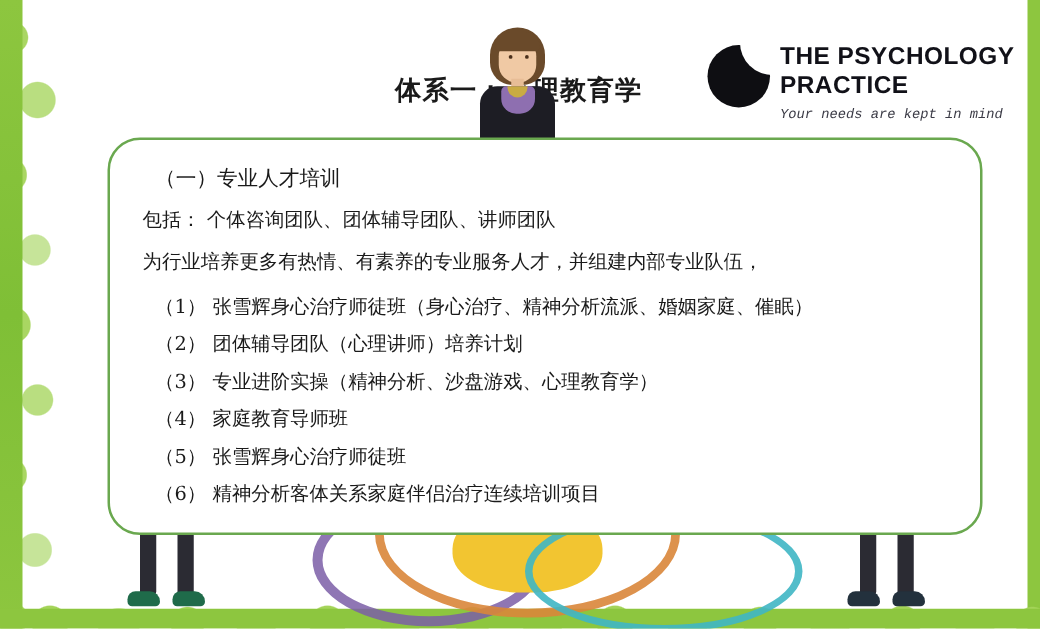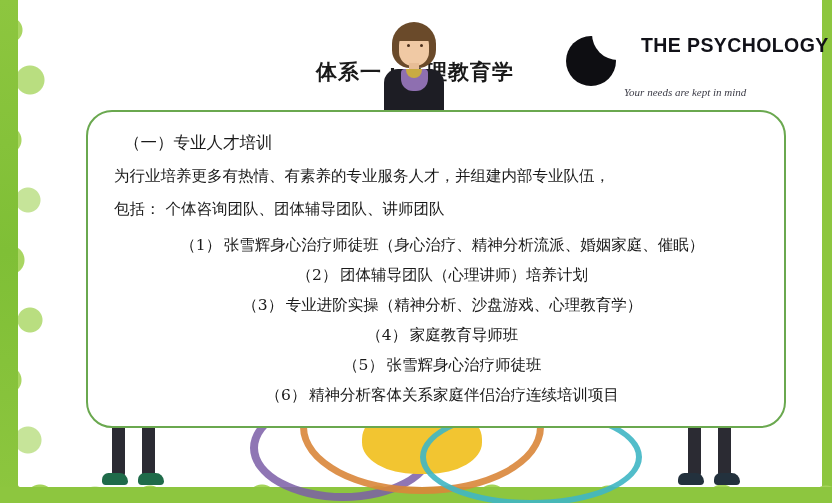--- a/index.html
+++ b/index.html
@@ -188,33 +188,33 @@
   .logo-mark {
     position: absolute; left: 0; top: 4px; width: 50px; height: 50px;
     background: #0e0e12; border-radius: 50%;
   }
   .logo-mark:after {
     content: ""; position: absolute; right: -2px; top: -2px;
     width: 26px; height: 26px; background: #ffffff;
     border-radius: 0 0 0 26px;
   }
   .logo-text {
-    position: absolute; left: 75px; top: 2px; width: 190px;
+    position: absolute; left: 58px; top: 2px; width: 190px;
   }
   .logo-line {
     font-family: "Liberation Sans", sans-serif;
     font-weight: bold;
     font-size: 19.5px;
     letter-spacing: .4px;
     color: #111118;
     line-height: 23px;
   }
   .logo-tag {
     position: absolute; left: 58px; top: 54px;
-    font-family: Liberation Serif, serif;
+    font-family: Liberation Mono, monospace;
     font-style: italic;
     font-size: 11px;
     color: #3b3b46;
   }
   
   .content-card {
     position: absolute;
     left: 86px; top: 110px;
     width: 700px; height: 318px;
     background: #ffffff;
@@ -229,21 +229,21 @@
     color: #1a1a1a;
     margin: 4px 0 10px 10px;
   }
   .card-para {
     font-family: "DejaVu Serif", "Liberation Serif", serif;
     font-size: 15.5px;
     color: #1a1a1a;
     margin: 0 0 9px 0;
     line-height: 24px;
   }
-  .item-list { margin: 4px 0 0 0; padding: 0; list-style: none; text-align: center; }
+  .item-list { margin: 4px 0 0 0; padding: 0; list-style: none; }
   .item-list li {
     font-family: "DejaVu Serif", "Liberation Serif", serif;
     font-size: 15.5px;
     color: #1a1a1a;
     line-height: 30px;
     white-space: nowrap;
   }
   .item-list li .num { display: inline-block; width: 46px; margin-left: 10px; }
 </style>
 </head>
@@ -286,28 +286,29 @@
     <div class="neck"></div>
     <div class="body"></div>
     <div class="scarf"></div>
     <div class="collar"></div>
   </div>
 
   <div class="logo-block">
     <div class="logo-mark"></div>
     <div class="logo-text">
       <div class="logo-line">THE PSYCHOLOGY</div>
+      <div class="logo-line">PRACTICE</div>
     </div>
     <div class="logo-tag">Your needs are kept in mind</div>
   </div>
 
   <div class="content-card">
     <div class="card-heading">（一）专业人才培训</div>
+    <div class="card-para">包括： 个体咨询团队、团体辅导团队、讲师团队</div>
     <div class="card-para">为行业培养更多有热情、有素养的专业服务人才，并组建内部专业队伍，</div>
-    <div class="card-para">包括： 个体咨询团队、团体辅导团队、讲师团队</div>
     <ul class="item-list">
       <li>
         <span class="num">（1）</span><span>张雪辉身心治疗师徒班（身心治疗、精神分析流派、婚姻家庭、催眠）</span>
       </li>
       <li>
         <span class="num">（2）</span><span>团体辅导团队（心理讲师）培养计划</span>
       </li>
       <li>
         <span class="num">（3）</span><span>专业进阶实操（精神分析、沙盘游戏、心理教育学）</span>
       </li>

